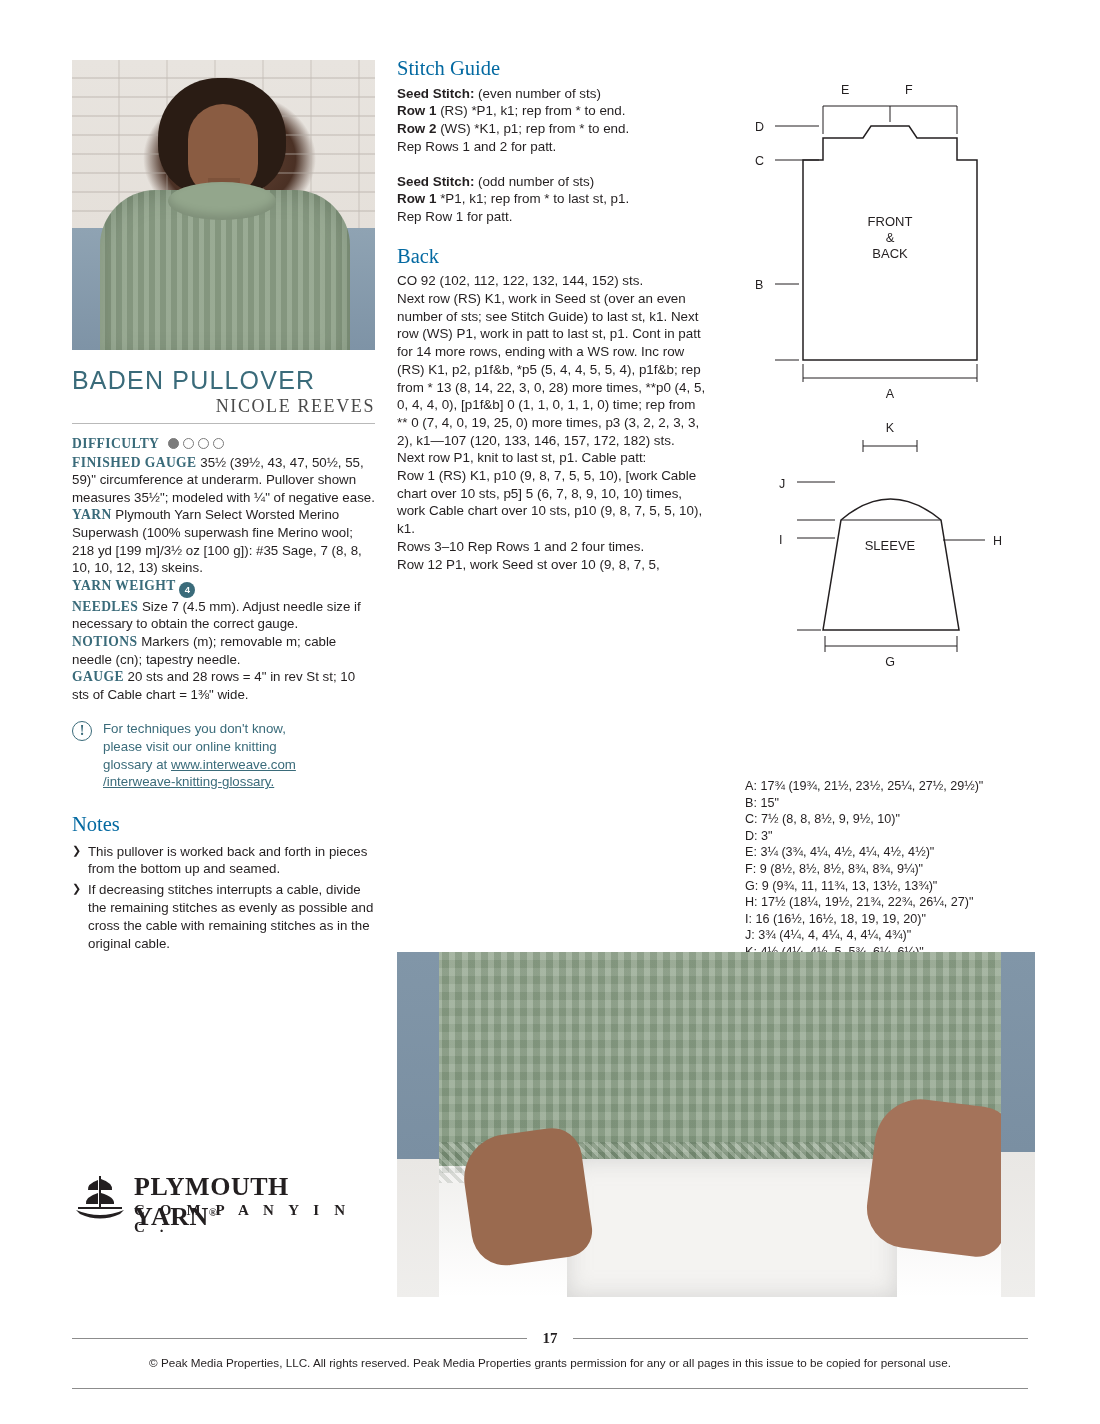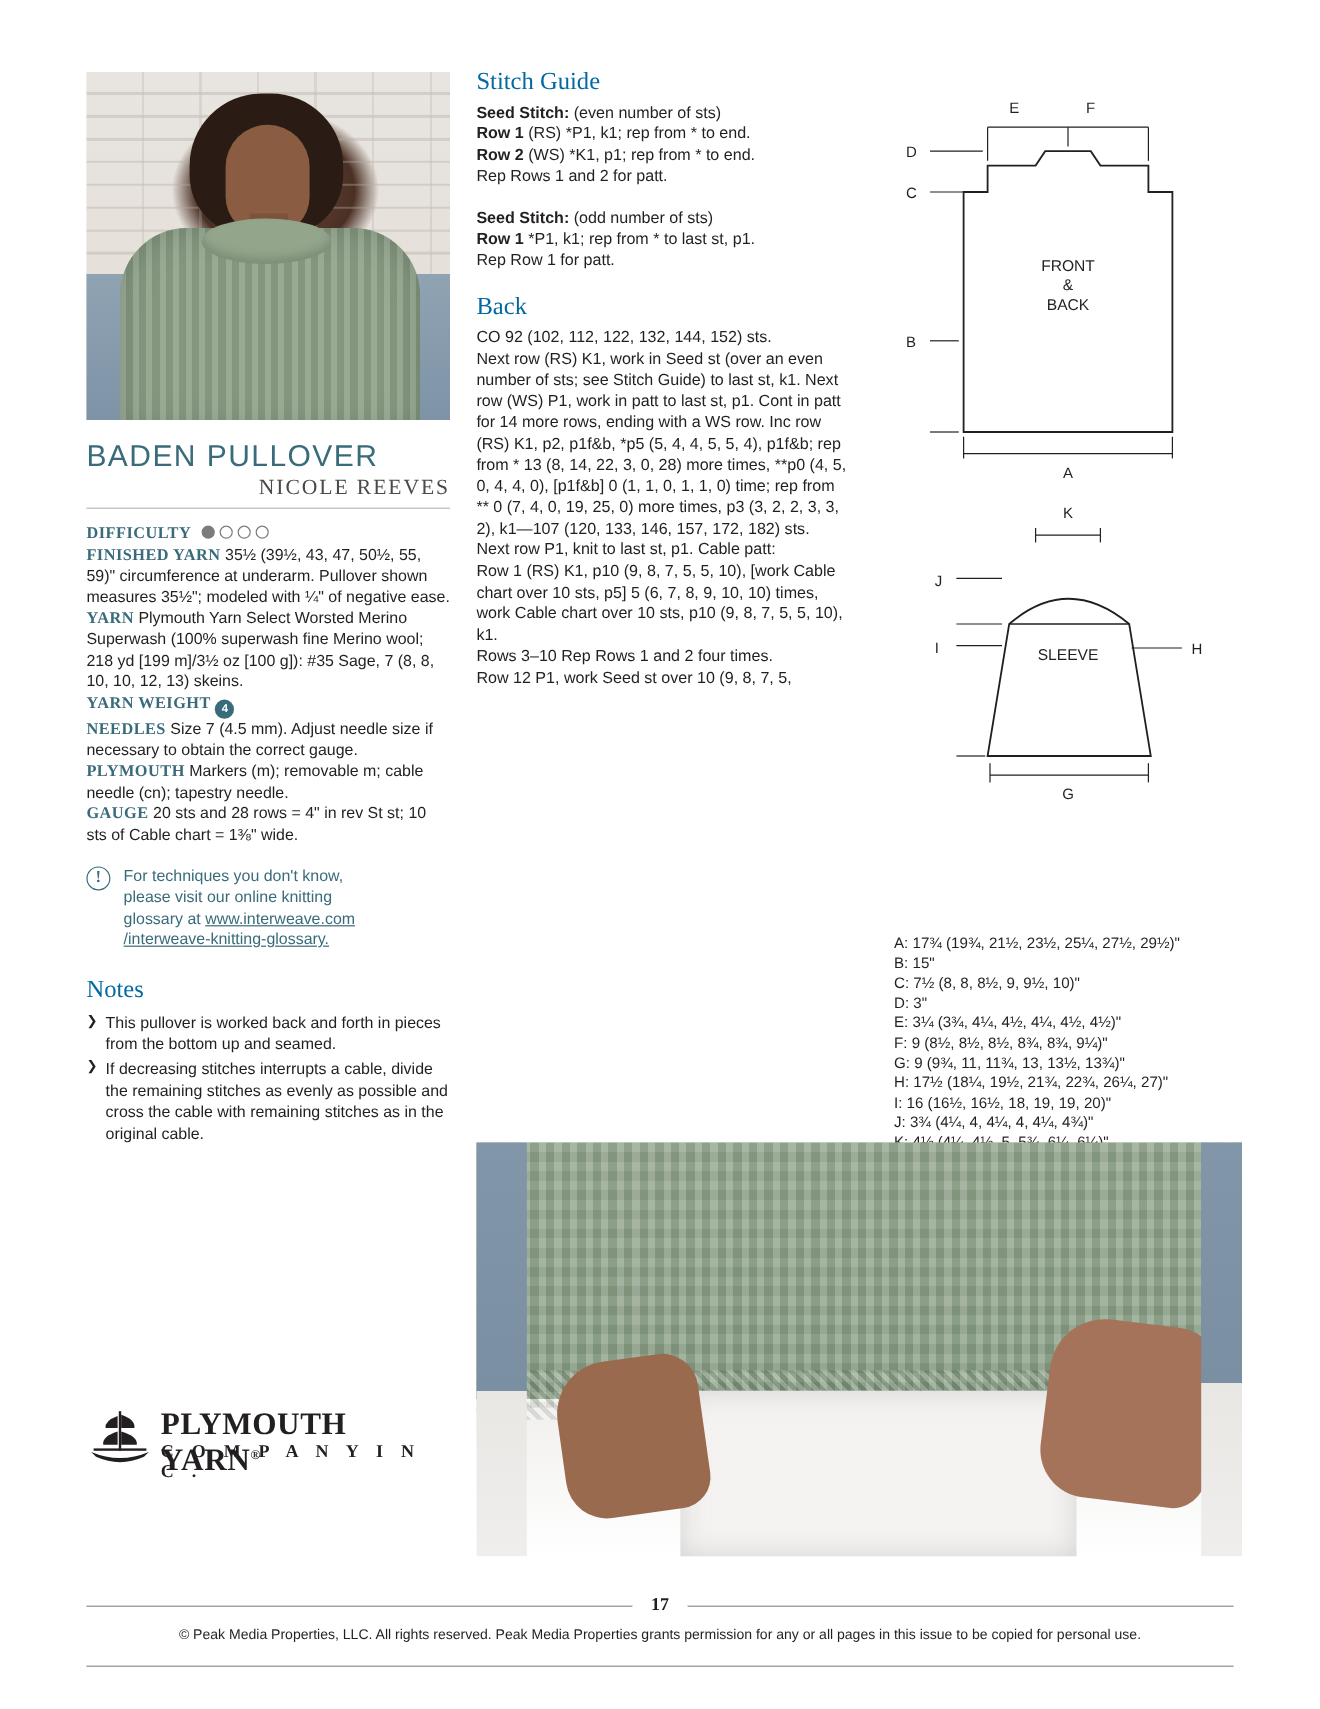--- a/index.html
+++ b/index.html
@@ -225,37 +225,37 @@
     <div class="rule"></div>
 
     <div class="spec">
       <p>
         <span class="lbl">DIFFICULTY</span>
         <span class="dots">
           <span class="dot filled"></span><span class="dot"></span><span class="dot"></span><span class="dot"></span>
         </span>
       </p>
       <p>
-        <span class="lbl">FINISHED YARN</span>
+        <span class="lbl">FINISHED GAUGE</span>
         <span>35½ (39½, 43, 47, 50½, 55, 59)" circumference at underarm. Pullover shown measures 35½"; modeled with ¼" of negative ease.</span>
       </p>
       <p>
         <span class="lbl">YARN</span>
         <span>Plymouth Yarn Select Worsted Merino Superwash (100% superwash fine Merino wool; 218 yd [199 m]/3½ oz [100 g]): #35 Sage, 7 (8, 8, 10, 10, 12, 13) skeins.</span>
       </p>
       <p>
         <span class="lbl">YARN WEIGHT</span>
         <span class="badge-weight">4</span>
       </p>
       <p>
         <span class="lbl">NEEDLES</span>
         <span>Size 7 (4.5 mm). Adjust needle size if necessary to obtain the correct gauge.</span>
       </p>
       <p>
-        <span class="lbl">PLYMOUTH</span>
+        <span class="lbl">NOTIONS</span>
         <span>Markers (m); removable m; cable needle (cn); tapestry needle.</span>
       </p>
       <p>
         <span class="lbl">GAUGE</span>
         <span>20 sts and 28 rows = 4" in rev St st; 10 sts of Cable chart = 1⅜" wide.</span>
       </p>
     </div>
 
     <div class="glossary">
       <span class="icon-i">!</span>

